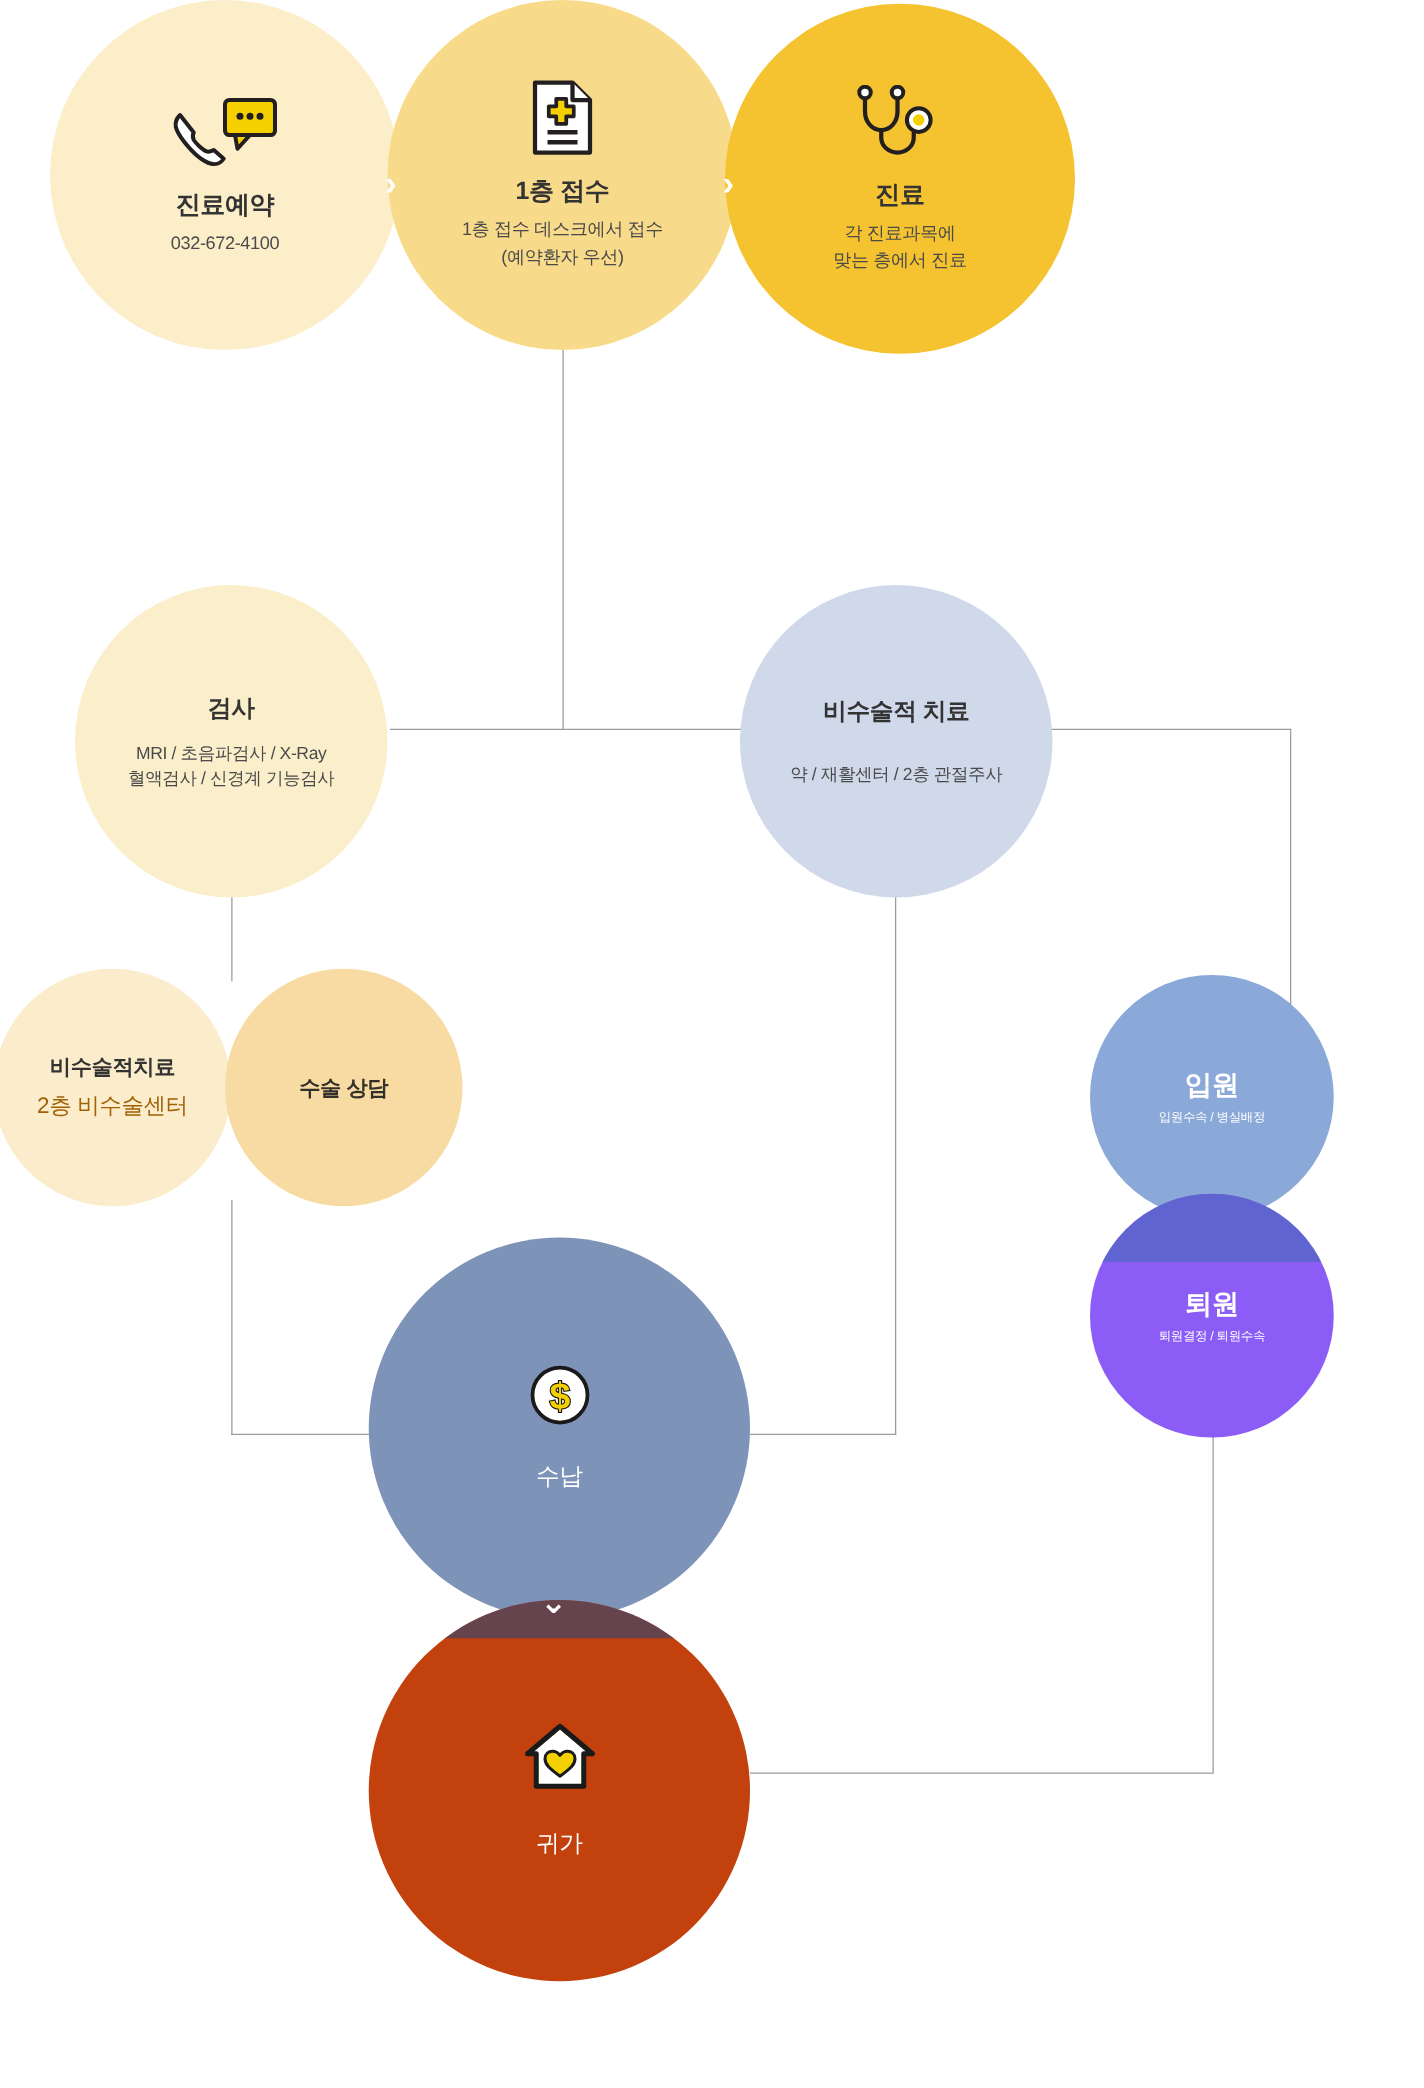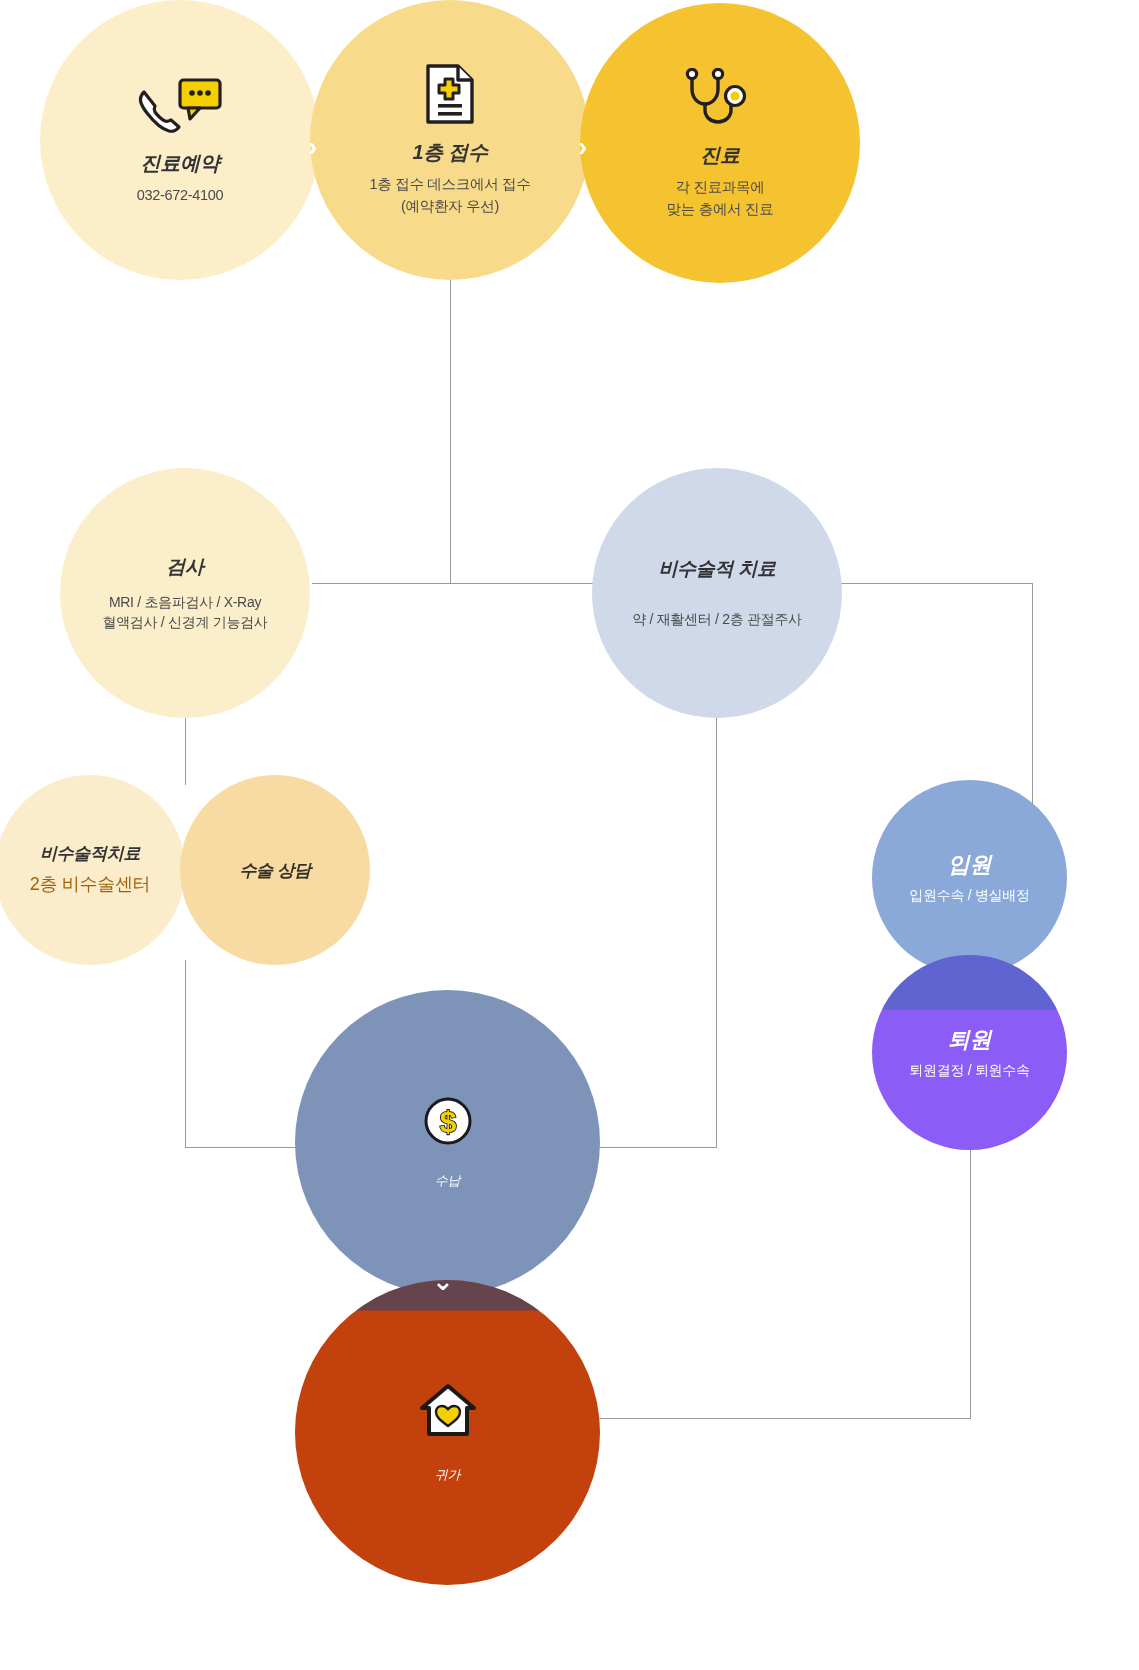--- a/index.html
+++ b/index.html
@@ -1,21 +1,21 @@
 <!DOCTYPE html>
 <html><head>
 <meta charset="utf-8">
 <style>
   html,body{margin:0;padding:0;background:#ffffff;}
   body{font-family:"Liberation Sans","DejaVu Sans",sans-serif;}
   #stage{position:relative;width:1139px;height:1670px;background:#fff;overflow:hidden;}
 
   .node{position:absolute;border-radius:50%;display:flex;flex-direction:column;
         align-items:center;justify-content:center;text-align:center;box-sizing:border-box;}
-  .node .ttl{font-weight:bold;letter-spacing:-0.3px;font-style:italic;}
+  .node .ttl{font-weight:bold;letter-spacing:-0.3px;}
   .node .sub{line-height:1.45;letter-spacing:-0.3px;}
 
   
   .top{width:280px;height:280px;}
   .top .icon{margin-bottom:14px;height:62px;display:flex;align-items:flex-end;justify-content:center;}
   .top .ttl{font-size:20px;color:#333333;margin-bottom:8px;}
   .top .sub{font-size:14.5px;color:#4a4a4a;}
 
   #n-reserve{left:40px;  top:0px;   background:#fbeec9;}
   #n-recept { left:310px;top:0px;   background:#f8db8a; }
@@ -41,29 +41,29 @@
   .pair .ttl{font-size:17px;color:#333333;margin-bottom:6px;}
   .pair .sub{font-size:18px;color:#a16207;}
   #n-consult .ttl{margin-bottom:0;}
   .pair-overlap{position:absolute;left:180px;top:775px;width:190px;height:190px;
                 border-radius:50%;background:#f7dfa2;mix-blend-mode:multiply;opacity:.55;}
 
   
   #n-admit{left:872px;top:780px;width:195px;height:195px;background:#8aa8d8;}
   #n-disch{left:872px;top:955px;width:195px;height:195px;background:#8b5cf6;}
   #n-admit .ttl,#n-disch .ttl{font-size:22px;color:#ffffff;margin-bottom:5px;}
-  #n-admit .sub,#n-disch .sub{font-size:14px;color:#ffffff;}
+  #n-admit .sub,#n-disch .sub{font-size:10px;color:#ffffff;}
   .blue-overlap{position:absolute;left:872px;top:955px;width:195px;height:195px;
                 border-radius:50%;background:#3d6bb3;opacity:.55;
                 clip-path:inset(0 0 72% 0);}
 
   
   #n-pay{left:295px;top:990px;width:305px;height:305px;background:#7e93b8;}
   #n-home{left:295px;top:1280px;width:305px;height:305px;background:#c2410c;text-align:right;}
-  #n-pay .ttl,#n-home .ttl{font-size:13px;color:#ffffff;font-weight:normal;}
+  #n-pay .ttl,#n-home .ttl{font-size:19px;color:#ffffff;font-weight:normal;}
   #n-pay .icon,#n-home .icon{margin-bottom:22px;}
   .pay-overlap{position:absolute;left:295px;top:1280px;width:305px;height:305px;
                border-radius:50%;background:#27467a;opacity:.6;
                clip-path:inset(0 0 90% 0);}
   .down-chev{position:absolute;left:432px;top:1268px;color:#ffffff;font-size:26px;
              font-weight:bold;line-height:1;z-index:6;}
 
   
   .ln{position:absolute;background:#9a9a9a;}
   .lnv{width:1px;}

